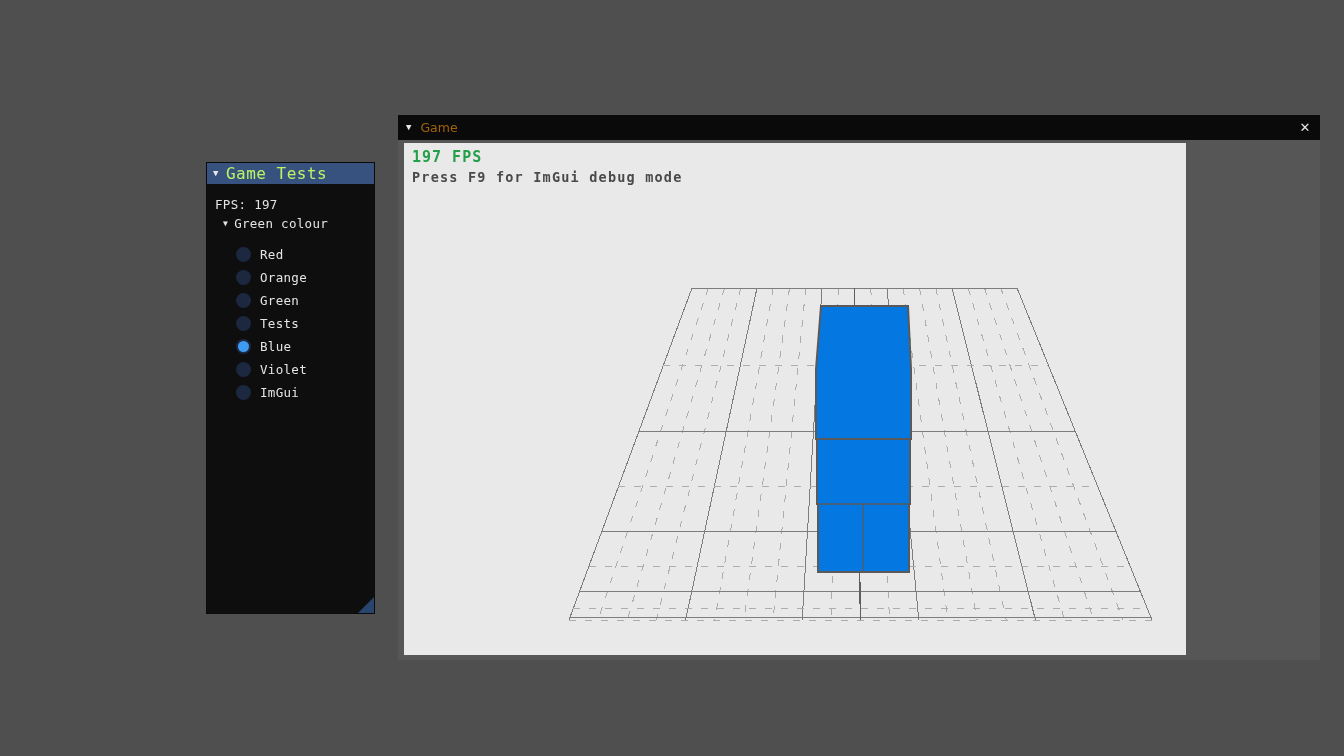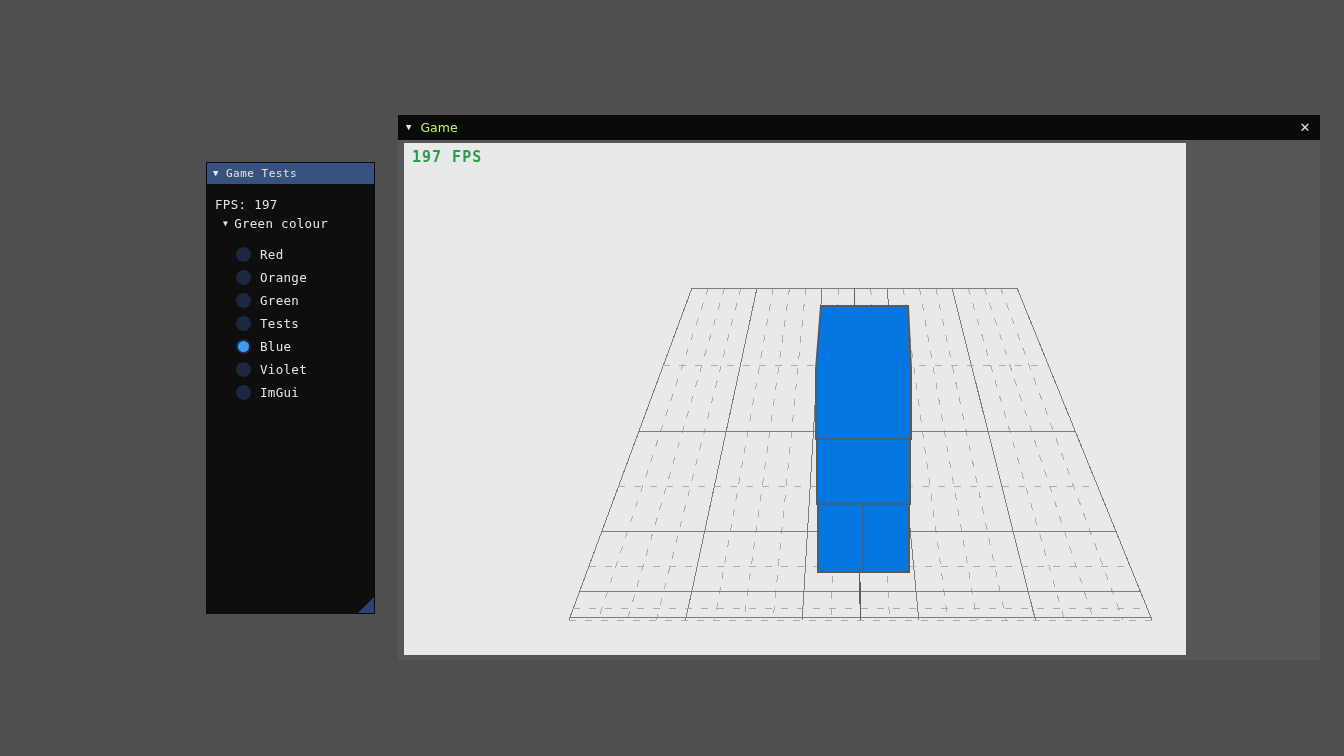--- a/index.html
+++ b/index.html
@@ -44,22 +44,22 @@
     letter-spacing: 0.5px;
   }
   .imgui-titlebar .tri {
     font-size: 9px;
     line-height: 1;
     margin-right: 7px;
     margin-left: 2px;
     color: #e9e9e9;
   }
   .imgui-titlebar .ttl {
-    font-size: 11px;
-    color: #e5e5e5;
+    font-size: 16px;
+    color: #bef264;
   }
 
   .panel-body {
     padding: 13px 0 0 0;
     position: relative;
     height: calc(100% - 21px);
     box-sizing: border-box;
   }
 
   .fps-row {
@@ -147,21 +147,21 @@
     position: relative;
   }
   .game-titlebar .tri {
     font-size: 9px;
     color: #e9e9e9;
     margin-right: 9px;
     margin-left: 2px;
     line-height: 1;
   }
   .game-titlebar .ttl {
-    color: #bef264;
+    color: #a16207;
     font-size: 12.5px;
     font-family: "DejaVu Sans", sans-serif;
   }
   .game-close {
     position: absolute;
     right: 7px;
     top: 50%;
     transform: translateY(-50%);
     color: #e2e2e2;
     font-size: 13px;
@@ -263,20 +263,21 @@
 
     <div class="game-titlebar">
       <span class="tri">▼</span>
       <span class="ttl">Game</span>
       <span class="game-close">✕</span>
     </div>
 
     <div class="viewport-frame">
 
       <div class="overlay-text fps-overlay">197 FPS</div>
+      <div class="overlay-text hint-overlay">Press F9 for ImGui debug mode</div>
 
       <svg class="scene" id="scene-svg" width="910" height="512" viewBox="0 0 910 512">
           <g>
             <line x1="288" y1="145" x2="165" y2="477" stroke="#7d7d7d" stroke-width="1" shape-rendering="crispEdges"></line>
             <line x1="304.25" y1="145" x2="194.15" y2="477" stroke="#adadad" stroke-width="1" stroke-dasharray="7,9" shape-rendering="crispEdges"></line>
             <line x1="320.5" y1="145" x2="223.3" y2="477" stroke="#adadad" stroke-width="1" stroke-dasharray="7,9" shape-rendering="crispEdges"></line>
             <line x1="336.75" y1="145" x2="252.45" y2="477" stroke="#adadad" stroke-width="1" stroke-dasharray="7,9" shape-rendering="crispEdges"></line>
             <line x1="353" y1="145" x2="281.6" y2="477" stroke="#7d7d7d" stroke-width="1" shape-rendering="crispEdges"></line>
             <line x1="369.25" y1="145" x2="310.75" y2="477" stroke="#adadad" stroke-width="1" stroke-dasharray="7,9" shape-rendering="crispEdges"></line>
             <line x1="385.5" y1="145" x2="339.9" y2="477" stroke="#adadad" stroke-width="1" stroke-dasharray="7,9" shape-rendering="crispEdges"></line>

